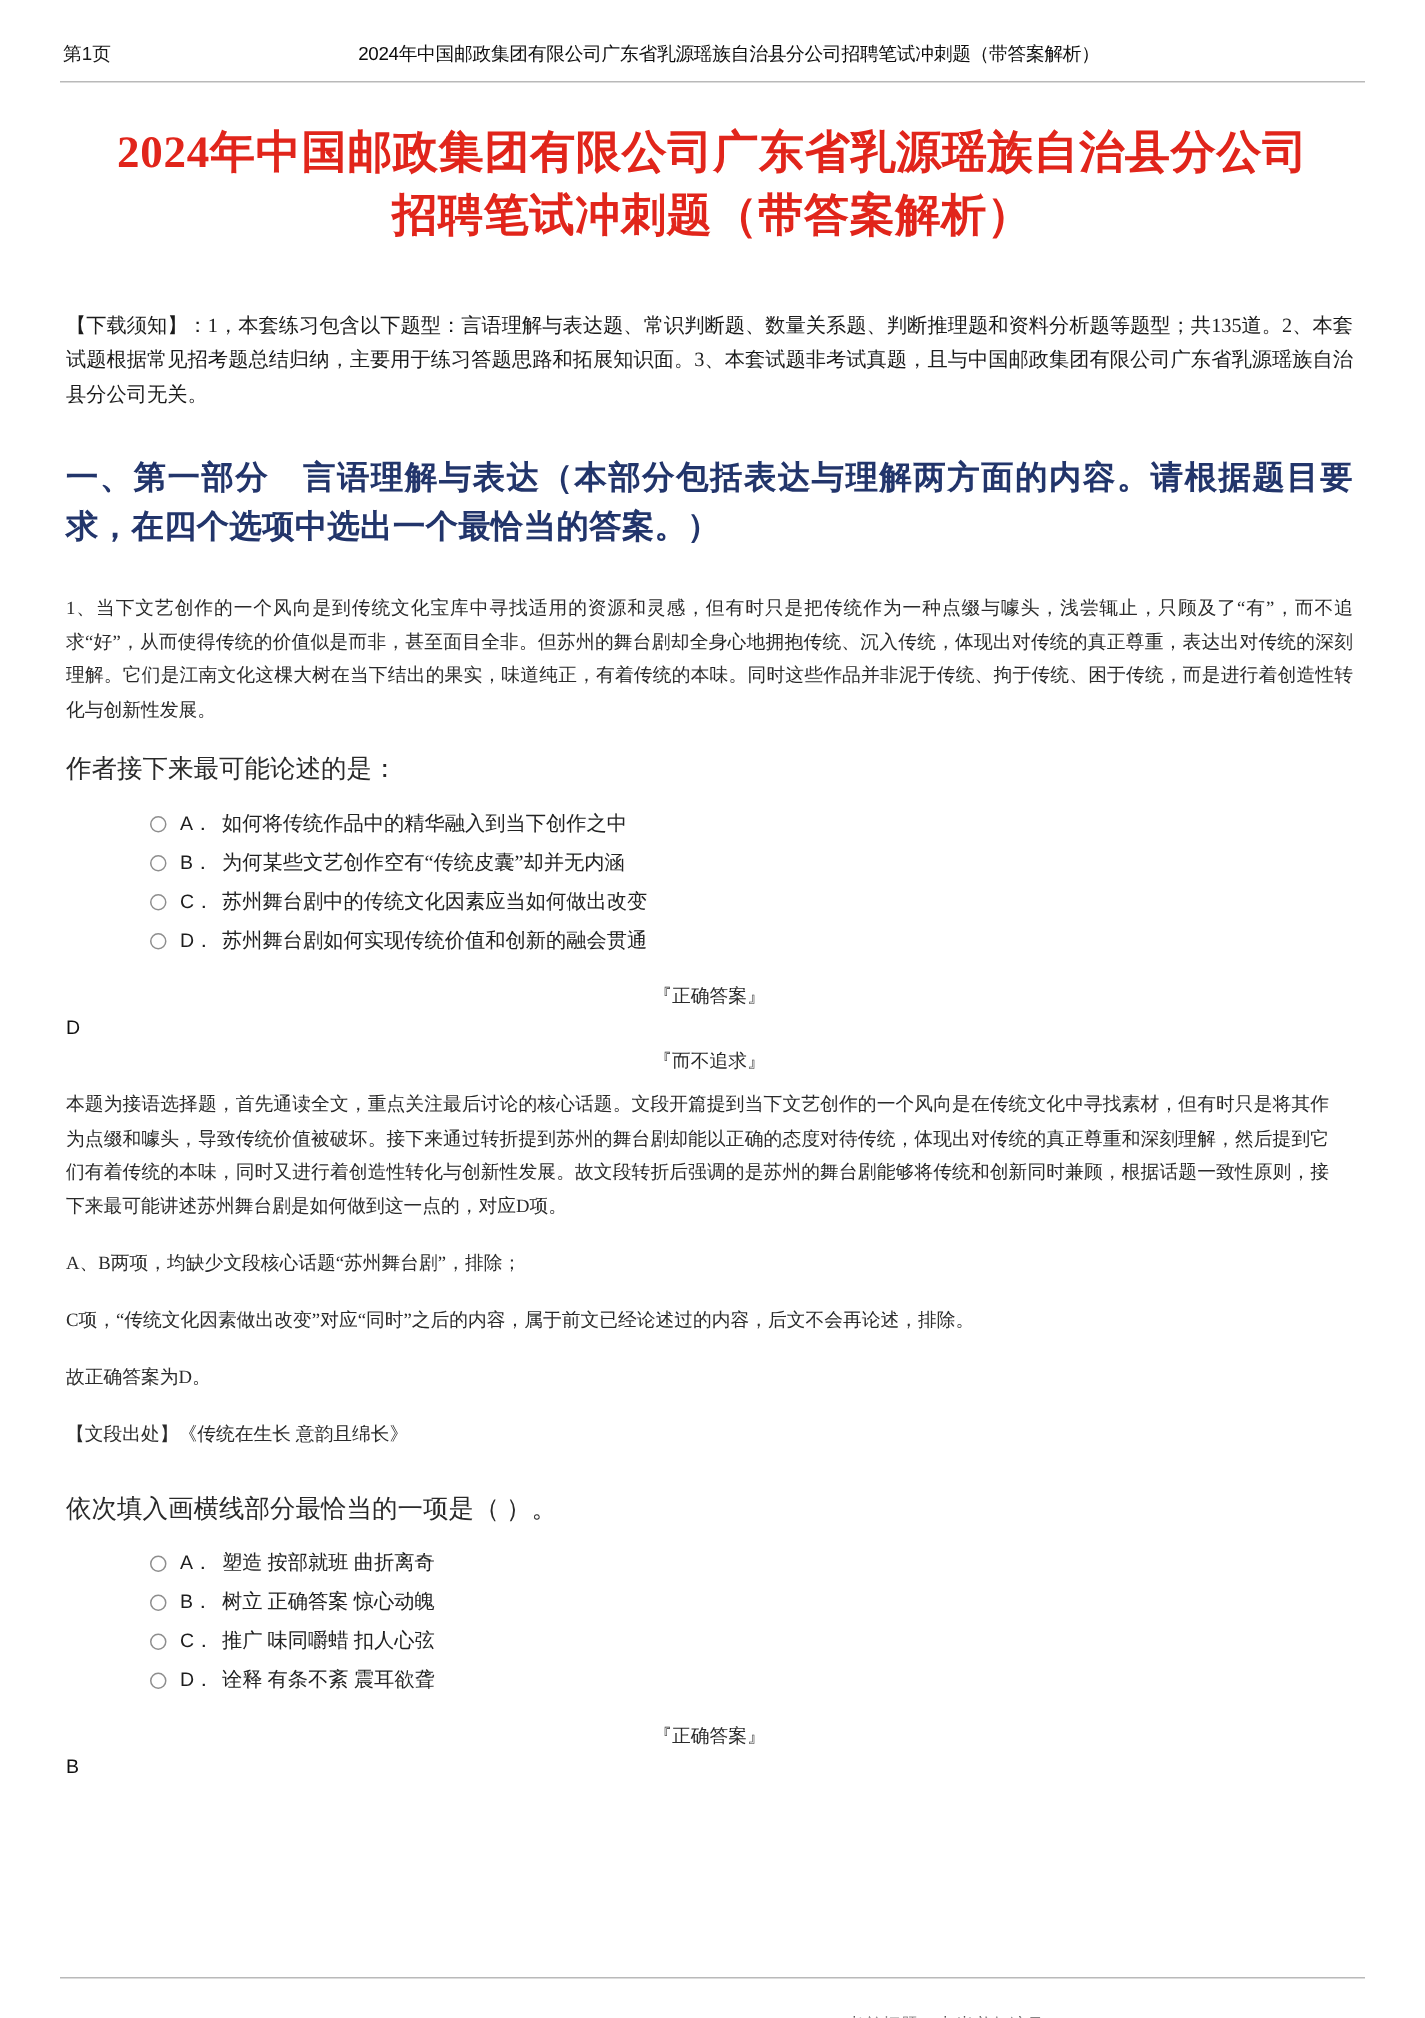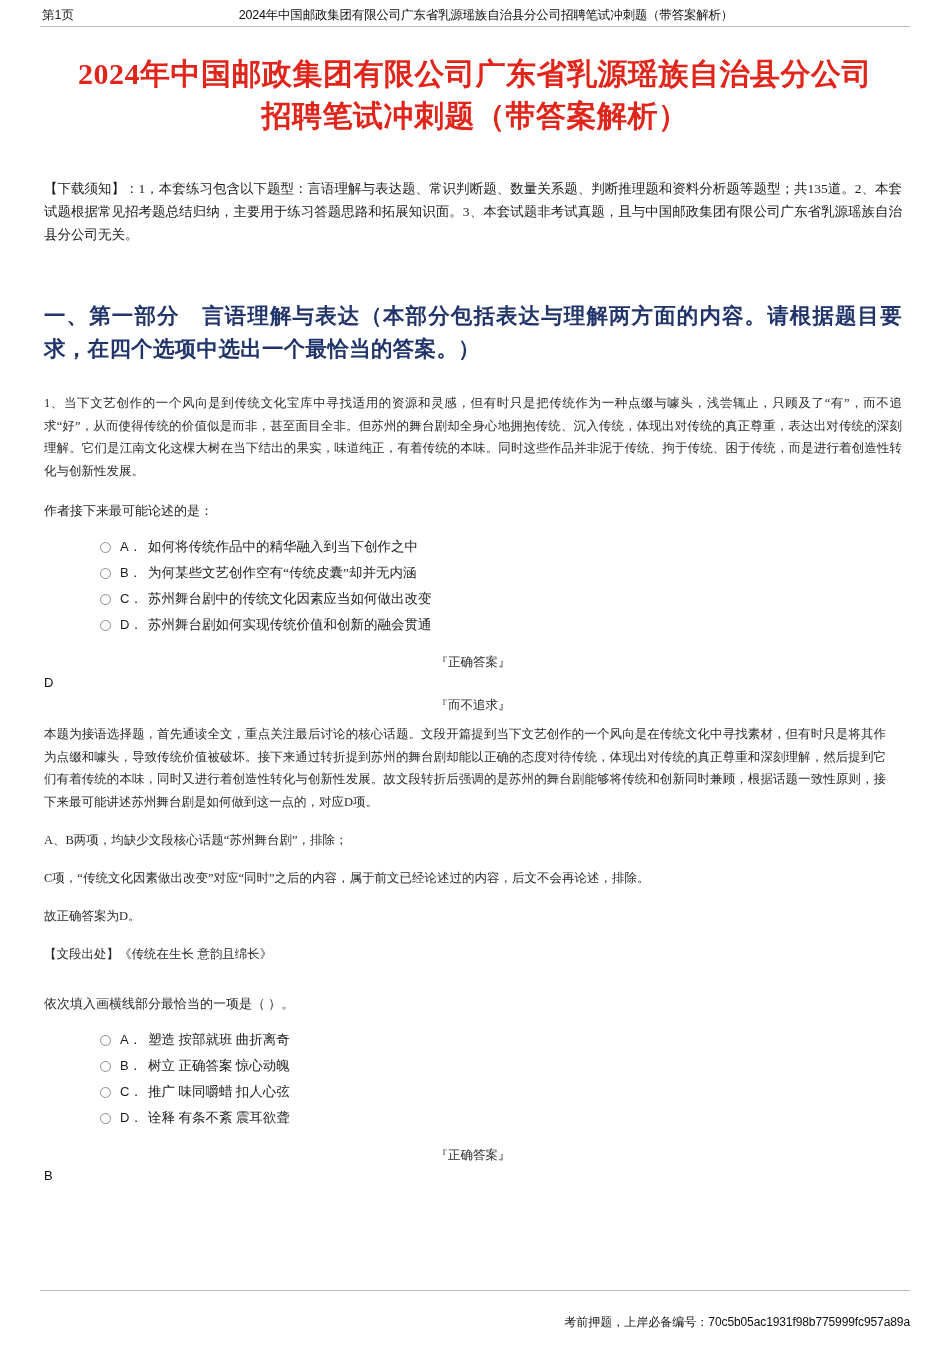--- a/index.html
+++ b/index.html
@@ -20,26 +20,26 @@
     width: 950px;
     height: 1345px;
     box-sizing: border-box;
     padding: 0 40px;
     position: relative;
   }
 
   
   .run-head {
     display: flex;
-    align-items: flex-end;
     justify-content: flex-start;
     height: 26px;
     padding: 0 2px;
     border-bottom: 1px solid #b9b9b9;
     font-family: "Liberation Sans", "DejaVu Sans", sans-serif;
+    margin-top: 28px;
   }
   .run-head .page-no {
     font-size: 12.5px;
     color: #1a1a1a;
     white-space: nowrap;
     padding-bottom: 2px;
   }
   .run-head .head-title {
     flex: 1;
     text-align: center;
@@ -66,40 +66,40 @@
   
   .content {
     margin-top: 40px;
     padding: 0 8px 0 4px;
   }
   .notice {
     font-size: 13.5px;
     line-height: 23px;
     color: #1b1b1b;
     text-align: justify;
-    margin-bottom: 54px;
+    margin-bottom: 28px;
   }
   .section-heading {
     color: #22356b;
     font-size: 21.5px;
     line-height: 33px;
     margin: 0 0 26px 0;
     text-align: justify;
     letter-spacing: 0.3px;
   }
 
   .q-stem {
     font-size: 12.5px;
     line-height: 22.5px;
     color: #2a2a2a;
     text-align: justify;
     margin: 0 0 18px 0;
   }
   .q-prompt {
-    font-size: 13px;
+    font-size: 17px;
     line-height: 22px;
     color: #2a2a2a;
     margin: 0 0 12px 0;
   }
   .blank {
     display: inline-block;
     border-bottom: 1px solid #2a2a2a;
     vertical-align: baseline;
   }
   .blank.w1 { width: 58px; }

